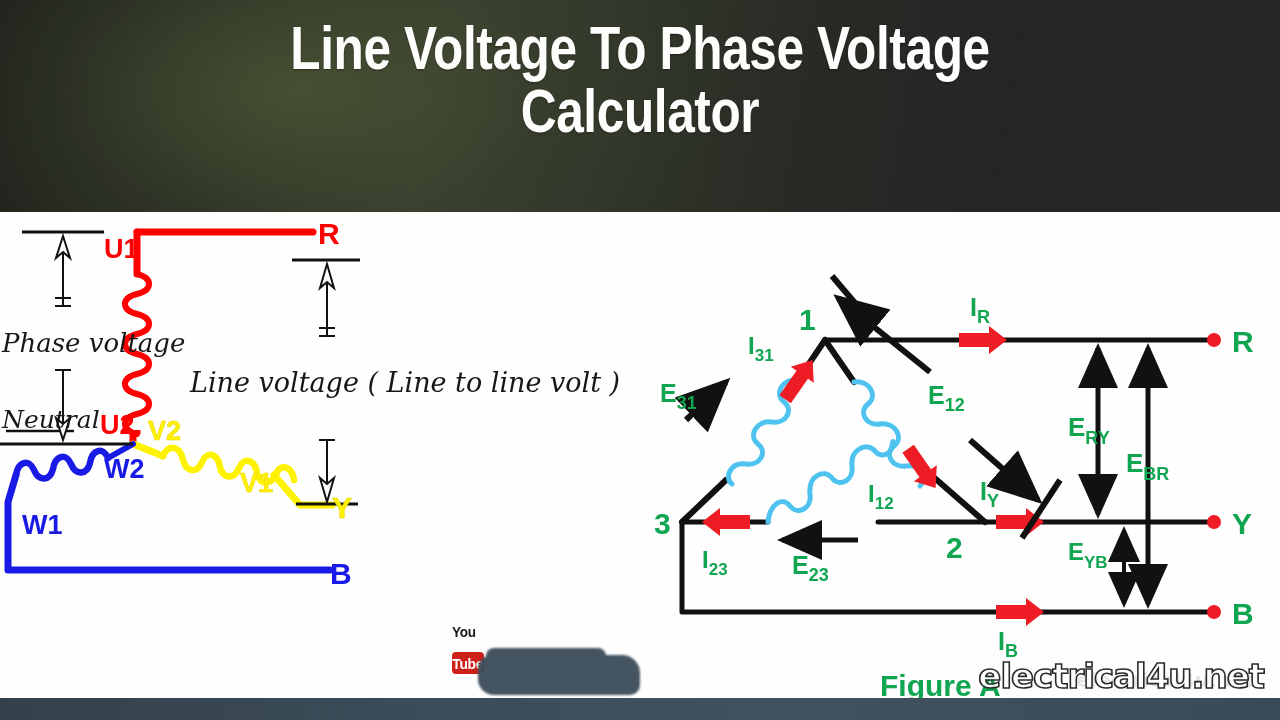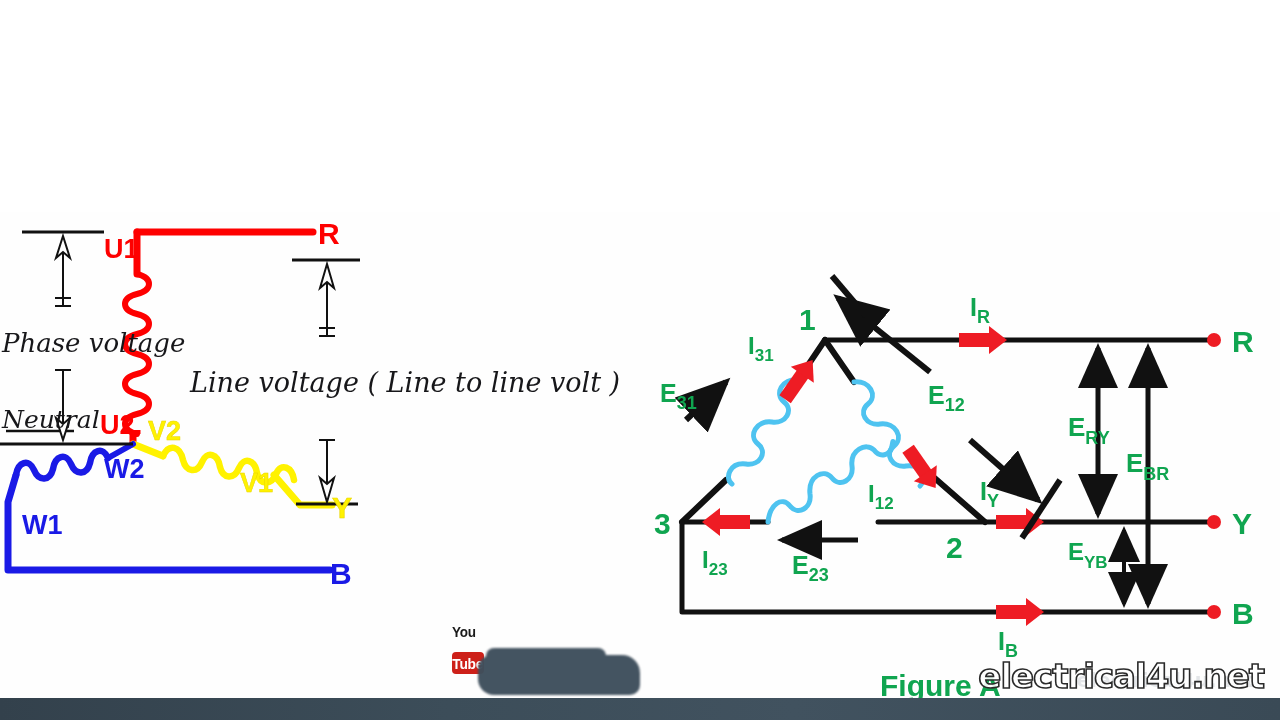--- a/index.html
+++ b/index.html
@@ -88,20 +88,24 @@
     font-family:"DejaVu Sans","Liberation Sans",sans-serif;
     font-weight:700;font-size:20px;color:#cfd4d8;opacity:.55;
     white-space:nowrap;letter-spacing:0px;
   }
 </style>
 </head>
 <body>
 
 <div id="stage">
 
+  <div id="header">
+    <div id="header-title">Line Voltage To Phase Voltage
+Calculator</div>
+  </div>
 
   <div id="left-panel">
     <svg class="panel-svg" viewBox="0 0 640 486" preserveAspectRatio="none">
 
       <defs>
         <marker id="hollowUp" markerWidth="14" markerHeight="14" refX="7" refY="1" orient="auto">
           <path d="M7,0 L12,13 L7,10 L2,13 Z" fill="#ffffff" stroke="#111" stroke-width="1.1"></path>
         </marker>
       </defs>
 

